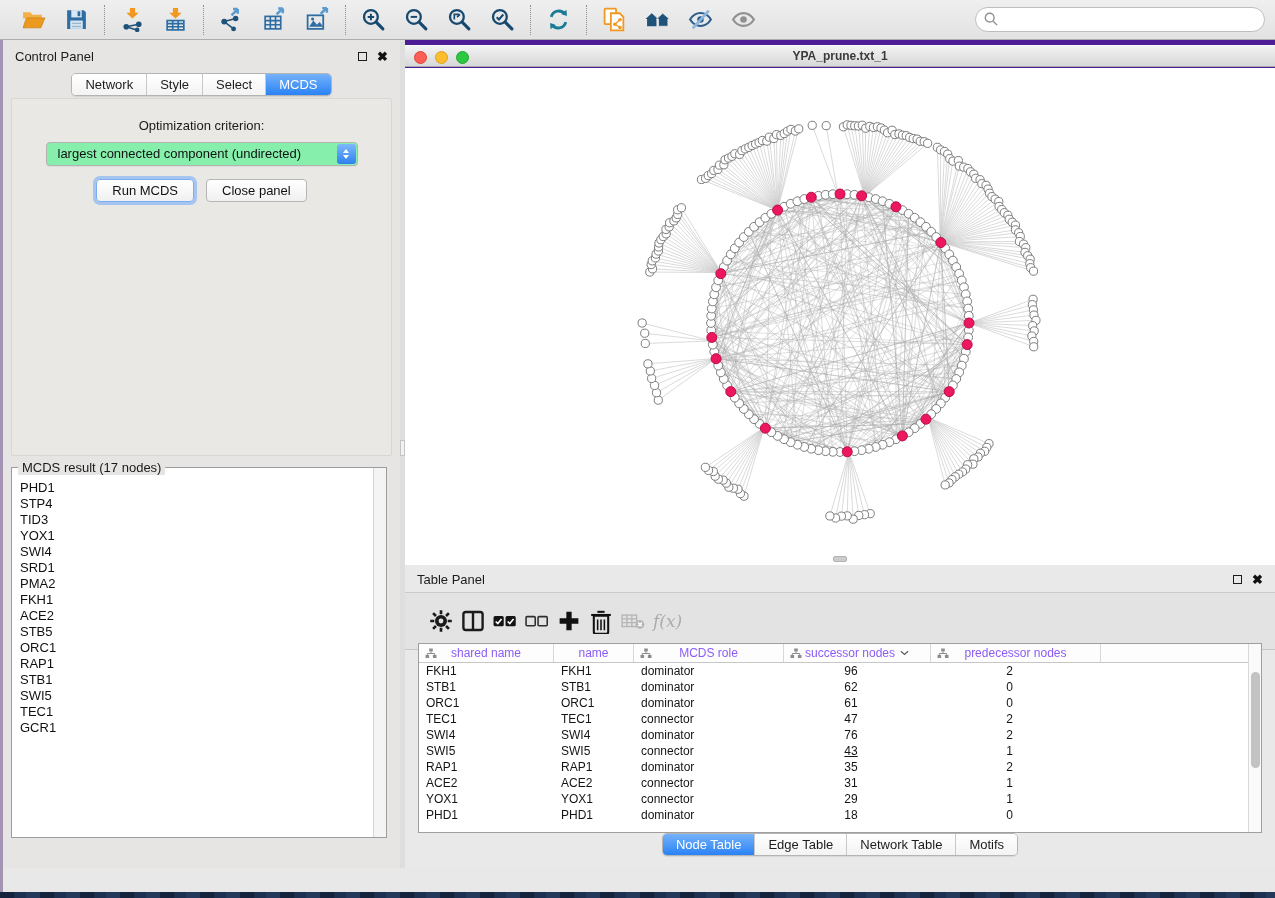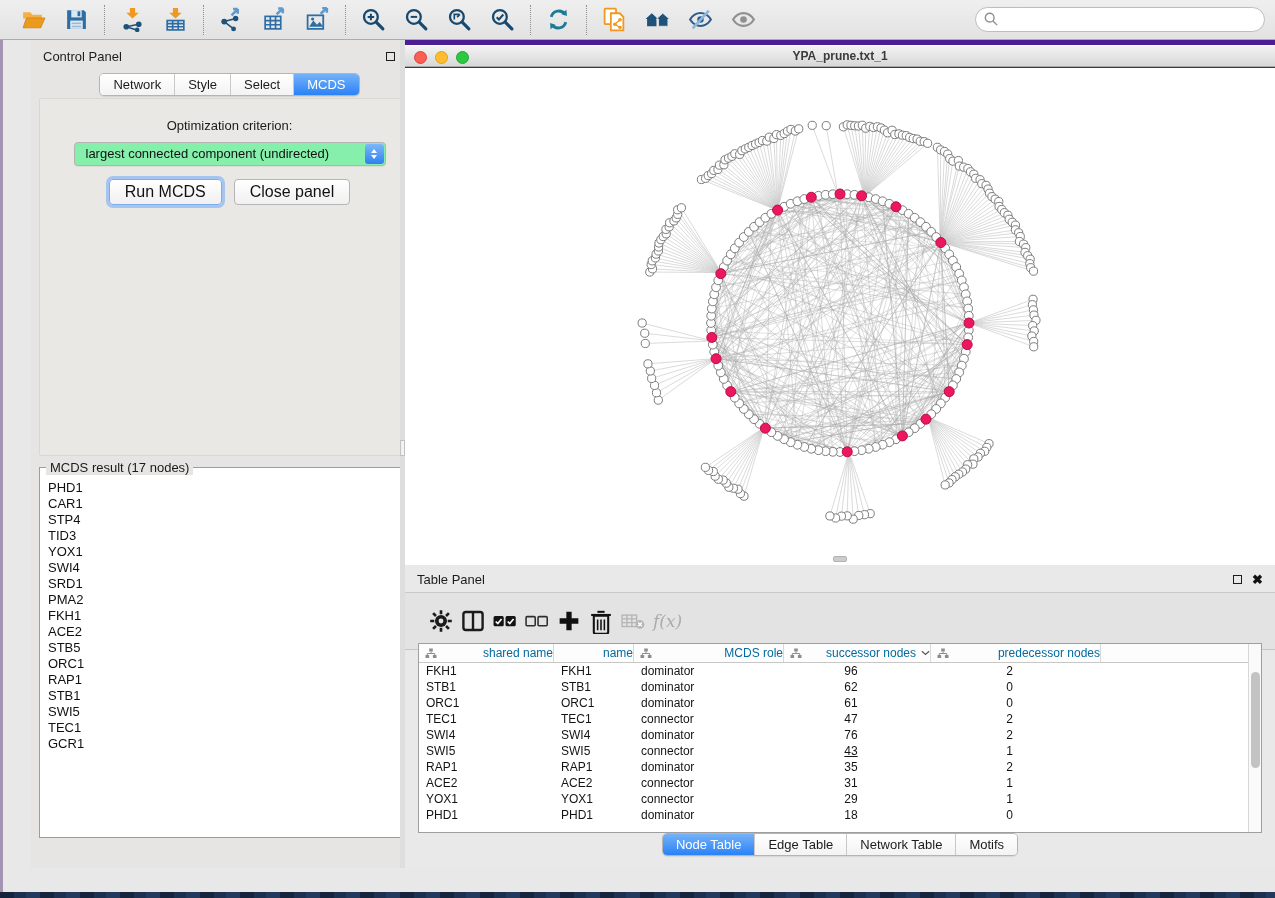--- a/index.html
+++ b/index.html
@@ -16,21 +16,21 @@
   #search-wrap { margin-left:auto; position:relative; width:290px; height:25px; }
   #search-wrap svg { position:absolute; left:9px; top:5px; width:14px; height:14px; }
   #search-input { width:100%; height:100%; border:1px solid #bdbdbd; border-radius:13px; background:#fff; padding:0 10px 0 28px; font-size:13px; outline:none; color:#333; }
 
   
   #left-strip { position:absolute; left:0; top:40px; width:3px; height:852px; background:#a394b4; }
   #desktop-strip { position:absolute; left:0; top:892px; width:1275px; height:6px;
     background:repeating-linear-gradient(90deg,#16233d 0 14px,#1d3050 14px 26px,#25395c 26px 40px); }
 
   
-  #control-panel { position:absolute; left:3px; top:40px; width:397px; height:828px; background:#e6e5e3;margin-left:28px; }
+  #control-panel { position:absolute; left:3px; top:40px; width:397px; height:828px; background:#e6e5e3; }
   .panel-header { position:absolute; left:0; top:4px; width:100%; height:24px; display:flex; align-items:center; padding:0 12px; }
   .panel-title { font-size:13px; color:#1c1c1c; }
   .win-btns { margin-left:auto; display:flex; align-items:center; gap:10px; }
   .float-btn { width:9px; height:9px; border:1.5px solid #1c1c1c; display:inline-block; cursor:pointer; }
   .close-btn { font-size:13px; font-weight:bold; color:#111; line-height:1; cursor:pointer; }
 
   .seg { display:inline-flex; border:1px solid #b4b4b4; border-radius:5px; background:#fff; overflow:hidden;
     box-shadow:0 1px 1px rgba(0,0,0,.08); }
   .seg .seg-item { font-size:13px; color:#1c1c1c; padding:3px 13px; border-left:1px solid #c8c8c8; cursor:pointer; background:linear-gradient(#ffffff,#f3f3f3); white-space:nowrap; }
   .seg .seg-item:first-child { border-left:none; }
@@ -39,21 +39,21 @@
 
   #cp-content { position:absolute; left:8px; top:58px; width:381px; height:358px; background:#eae8e5; border:1px solid #d9d7d4; border-radius:2px; }
   .opt-label { text-align:center; margin-top:19px; font-size:13px; color:#1a1a1a; }
   .dropdown { position:relative; margin:9px auto 0; width:312px; height:24px; background:#86efac; border:1px solid #b3b3b3; border-radius:4px; cursor:pointer; box-shadow:0 1px 1px rgba(0,0,0,.06); }
   .dropdown .dd-text { display:block; line-height:22px; padding-left:11px; font-size:13px; color:#111; white-space:nowrap; }
   .dd-stepper { position:absolute; right:1px; top:1px; width:19px; height:20px; border-radius:3px; background:linear-gradient(#7cb9fa,#2f80ef); display:flex; flex-direction:column; align-items:center; justify-content:center; gap:2px; }
   .dd-stepper i { width:0; height:0; border-left:3.5px solid transparent; border-right:3.5px solid transparent; display:block; }
   .dd-up { border-bottom:4px solid #fff; }
   .dd-down { border-top:4px solid #fff; }
   .btn-row { display:flex; justify-content:center; gap:12px; margin-top:13px; }
-  .mac-btn { font-size:16px; color:#111; padding:3px 15px; background:linear-gradient(#ffffff,#f0f0f0); border:1px solid #b6b6b6; border-radius:4px; cursor:pointer; }
+  .mac-btn { font-size:13px; color:#111; padding:3px 15px; background:linear-gradient(#ffffff,#f0f0f0); border:1px solid #b6b6b6; border-radius:4px; cursor:pointer; }
   .mac-btn.focused { border-color:#7aaef0; box-shadow:0 0 0 3px rgba(107,167,250,.55); }
 
   #mcds-box { position:absolute; left:8px; top:427px; right:13px; bottom:30px; background:#fff; border:1px solid #9d9d9d; }
   #mcds-legend { position:absolute; top:-8px; left:6px; background:#e6e5e3; padding:0 4px; font-size:13px; color:#1a1a1a; }
   #mcds-list { position:absolute; left:0; top:6px; right:13px; bottom:0; overflow:hidden; padding:6px 0 0 8px; }
   #mcds-list .mcds-item { font-size:13px; line-height:16px; color:#101010; }
   #mcds-vtrack { position:absolute; right:0; top:0; bottom:0; width:13px; background:#f4f4f4; border-left:1px solid #d6d6d6; }
 
   
   #v-divider { position:absolute; left:400px; top:40px; width:5px; height:828px; background:#dedede; }
@@ -72,21 +72,21 @@
   #net-hscroll { position:absolute; left:50%; bottom:3px; transform:translateX(-50%); width:14px; height:6px; background:#cccccc; border:1px solid #b2b2b2; border-radius:2px; }
 
   
   #table-panel { position:absolute; left:405px; top:565px; width:870px; height:303px; background:#e9e9e9; }
   #tp-toolbar { position:absolute; left:0; top:27px; width:100%; height:58px; background:#e3e3e3; border-top:1px solid #cacaca; border-bottom:1px solid #c6c6c6; display:flex; align-items:center; padding-left:24px; gap:8px; }
   .tp-tool { display:inline-flex; align-items:center; justify-content:center; width:24px; height:24px; cursor:pointer; }
   .tp-tool.disabled { cursor:default; }
   .fx-label { font-family:"DejaVu Serif", serif; font-style:italic; font-size:17px; color:#ababab; }
   #table-wrap { position:absolute; left:13px; top:78px; right:13px; height:190px; background:#fff; border:1px solid #9f9f9f; }
   #thead { display:flex; height:19px; border-bottom:1px solid #c7c7c7; background:#fdfdfd; }
-  .th { position:relative; display:flex; align-items:center; justify-content:flex-end; gap:5px; border-right:1px solid #d8d8d8; font-size:12px; color:#0369a1; overflow:hidden; }
+  .th { position:relative; display:flex; align-items:center; justify-content:center; gap:5px; border-right:1px solid #d8d8d8; font-size:12px; color:#8b5cf6; overflow:hidden; }
   .th .tree-ic { position:absolute; left:6px; top:4px; }
   #tbody .tr { display:flex; height:16px; }
   .td { font-size:12px; color:#141414; line-height:16px; white-space:nowrap; overflow:hidden; }
   .td.left { padding-left:7px; text-align:left; }
   .td.right { padding-right:13px; text-align:center; }
   #tbl-vscroll { position:absolute; right:0; top:0; bottom:0; width:13px; background:#fafafa; border-left:1px solid #d8d8d8; }
   #tbl-thumb { position:absolute; left:1.5px; top:28px; width:9px; height:96px; background:#c3c3c3; border-radius:5px; }
   #tp-tabs-row { position:absolute; left:0; top:268px; width:100%; text-align:center; }
 
   
@@ -284,21 +284,20 @@
       <div class="btn-row">
         <button class="mac-btn focused">Run MCDS</button>
         <button class="mac-btn">Close panel</button>
       </div>
     </div>
 
     <div id="mcds-box">
       <span id="mcds-legend">MCDS result (17 nodes)</span>
       <div id="mcds-list">
           <div class="mcds-item">PHD1</div>
-          <div class="mcds-item">CAR1</div>
           <div class="mcds-item">STP4</div>
           <div class="mcds-item">TID3</div>
           <div class="mcds-item">YOX1</div>
           <div class="mcds-item">SWI4</div>
           <div class="mcds-item">SRD1</div>
           <div class="mcds-item">PMA2</div>
           <div class="mcds-item">FKH1</div>
           <div class="mcds-item">ACE2</div>
           <div class="mcds-item">STB5</div>
           <div class="mcds-item">ORC1</div>

